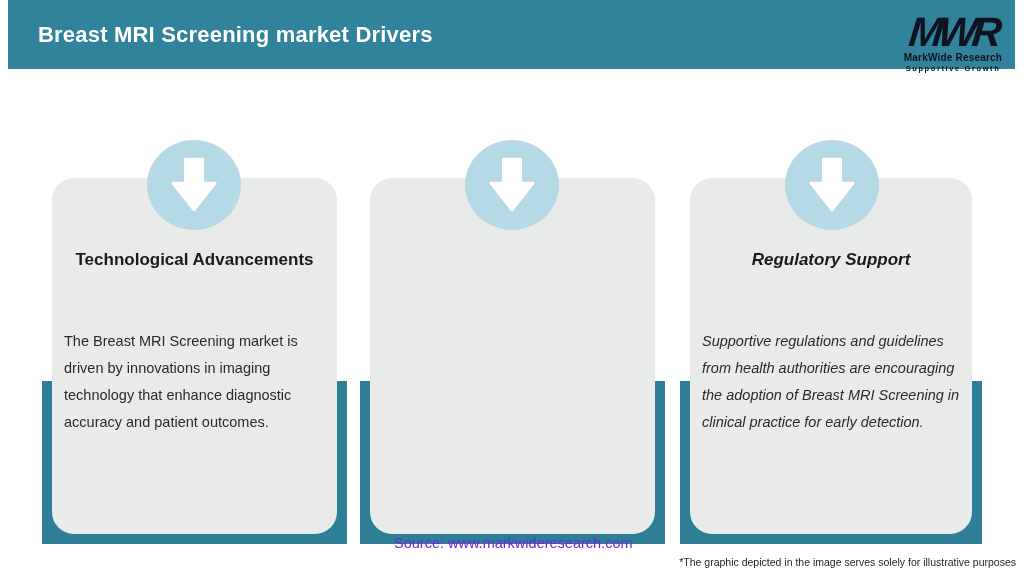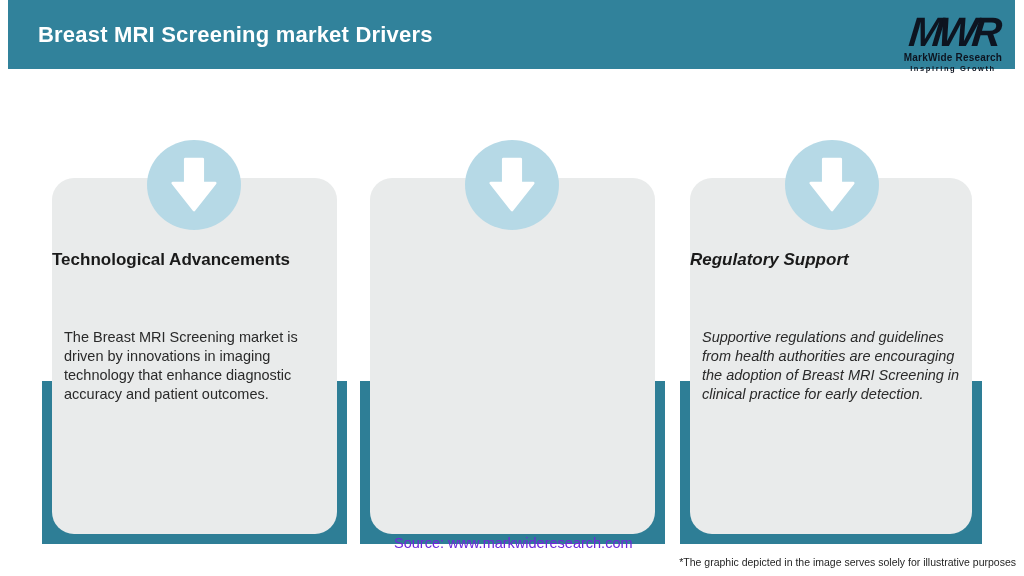--- a/index.html
+++ b/index.html
@@ -45,26 +45,26 @@
   
   .card {
     position: absolute; top: 178px; height: 356px;
     background: #E9EBEB; border-radius: 22px;
   }
   .card-1 { left: 52px;  width: 285px; }
   .card-2 { left: 370px; width: 285px; }
   .card-3 { left: 690px; width: 282px; font-style: italic; }
 
   .card-title {
-    margin-top: 72px; text-align: left;
+    margin-top: 72px; text-align: center;
     font-size: 17px; font-weight: bold; color: #1a1a1a;
   }
   .card-body {
     margin-top: 58px; padding: 0 12px;
-    font-size: 14.5px; line-height: 19px; color: #2a2a2a;
+    font-size: 14.5px; line-height: 27px; color: #2a2a2a;
   }
 
   
   .icon-circle {
     position: absolute; top: 140px; width: 94px; height: 90px;
     background: #B6D9E6; border-radius: 50%;
     display: flex; align-items: center; justify-content: center;
   }
   .circle-1 { left: 147px; }
   .circle-2 { left: 465px; }
@@ -84,21 +84,21 @@
 </head>
 <body>
 
 <div class="page">
 
   <div class="header">
     <div class="header-title">Breast MRI Screening market Drivers</div>
     <div class="logo">
       <div class="logo-acronym">MWR</div>
       <div class="logo-name">MarkWide Research</div>
-      <div class="logo-tagline">Inspiring Growth</div>
+      <div class="logo-tagline">Supportive Growth</div>
     </div>
   </div>
 
   <div class="shadow-block shadow-1"></div>
   <div class="shadow-block shadow-2"></div>
   <div class="shadow-block shadow-3"></div>
 
   <div class="card card-1">
     <div class="card-title">Technological Advancements</div>
     <div class="card-body">The Breast MRI Screening market is driven by innovations in imaging technology that enhance diagnostic accuracy and patient outcomes.</div>

